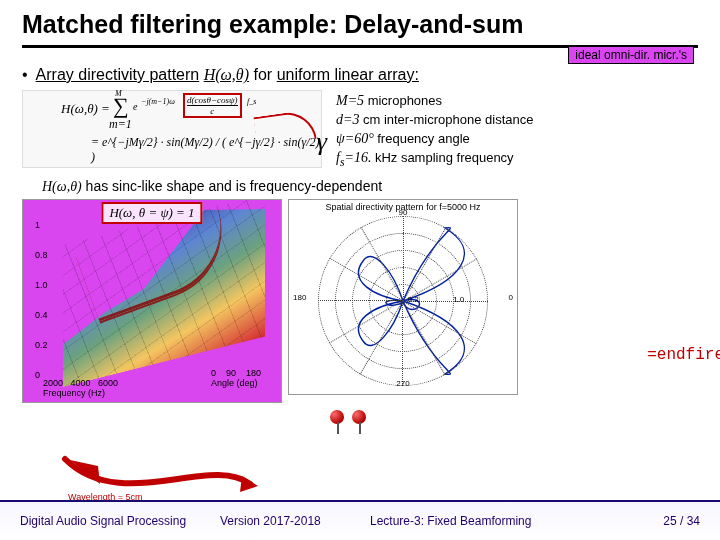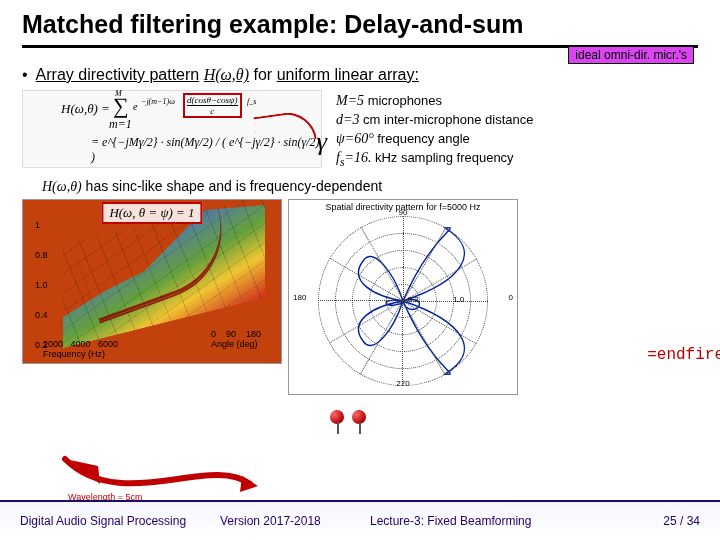--- a/index.html
+++ b/index.html
@@ -137,23 +137,23 @@
   .subline .it { font-style: italic; font-family: 'Times New Roman', serif;}
   .charts {
     display: flex;
     align-items: flex-start;
     gap: 6px;
     margin-top: 4px;
     position: relative;
   }
   .chart3d {
     width: 260px;
-    height: 165px;
+    height: 204px;
     border: 1px solid #999;
-    background: #c2410c;
+    background: #d946ef;
     position: relative;
     overflow: hidden;
   }
   .chart3d .surf {
     position: absolute;
     left: 40px; top: 20px;
     right: 16px; bottom: 40px;
     background:
       linear-gradient(160deg,
         rgba(20,20,140,0.85) 0%,

